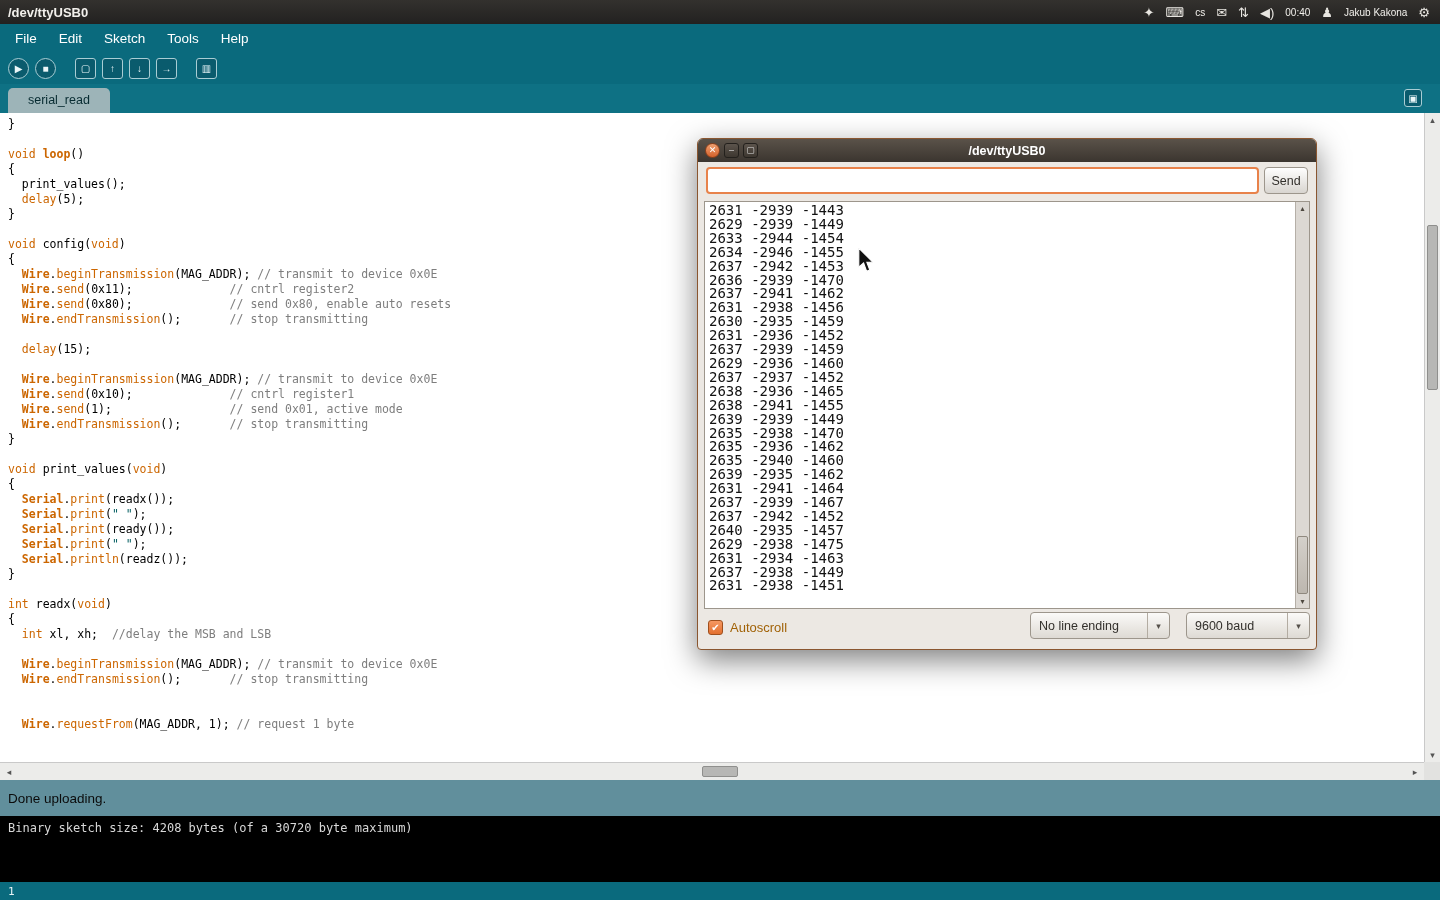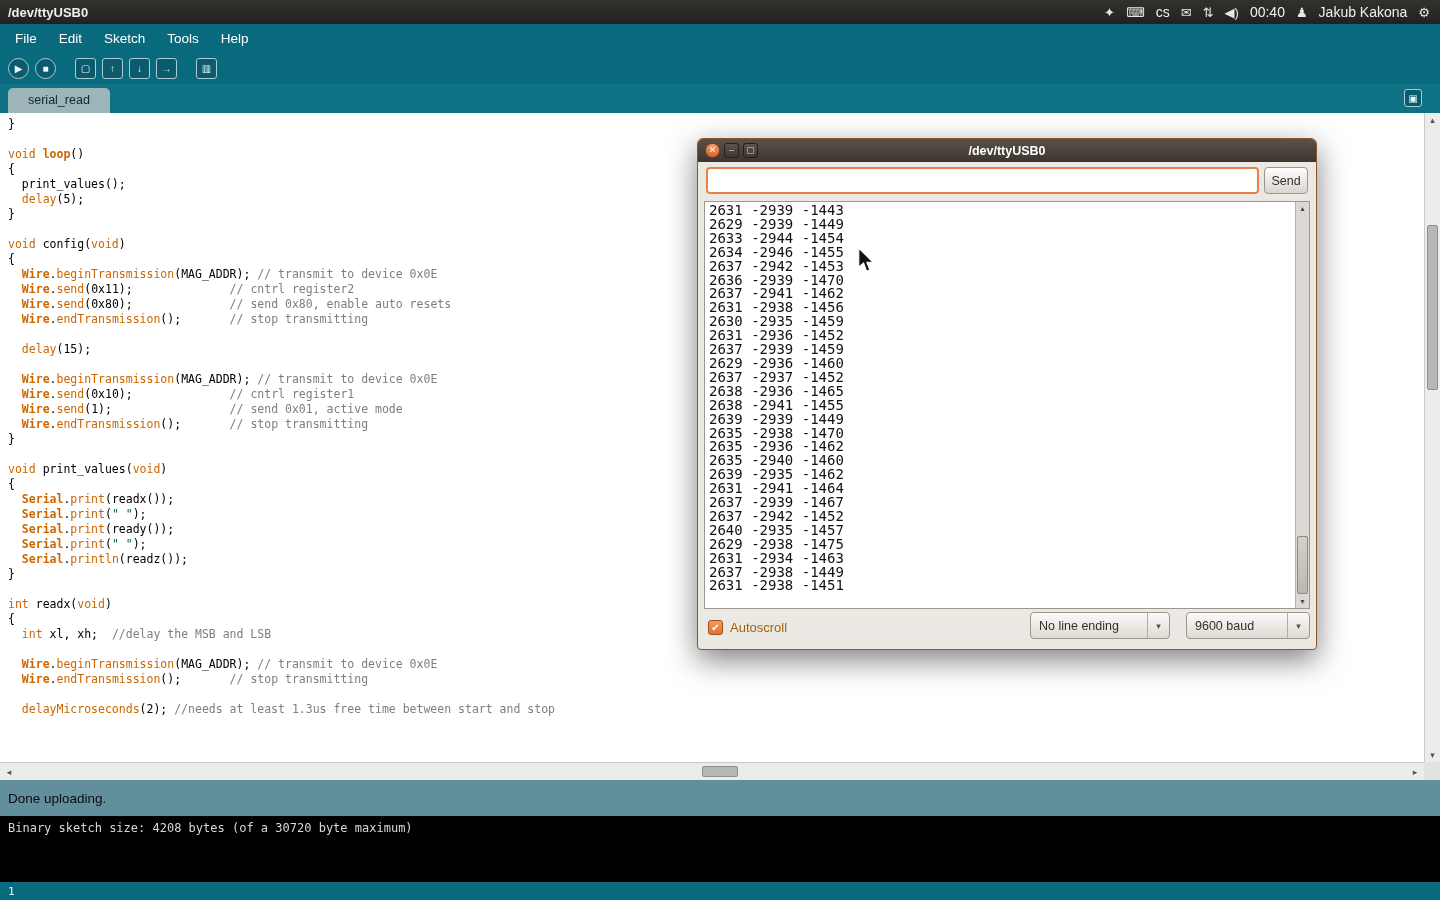--- a/index.html
+++ b/index.html
@@ -10,21 +10,21 @@
   }
   
   .topbar {
     position:absolute; left:0; top:0; width:1440px; height:24px;
     background:linear-gradient(#33312e,#222120);
     color:#f2f0ec; display:flex; align-items:center; font-size:13px;
   }
   .topbar .win-title { font-weight:bold; padding-left:8px; }
   .topbar .tray { margin-left:auto; display:flex; align-items:center; gap:11px; padding-right:10px; }
   .tray-icon { font-size:13px; color:#e8e6e1; }
-  .tray-text { font-size:14px; color:#f2f0ec; }
+  .tray-text { font-size:10px; color:#f2f0ec; }
   
   .menubar {
     position:absolute; left:0; top:24px; width:1440px; height:28px;
     background:#0a6a7d; display:flex; align-items:center; padding-left:4px;
   }
   .menu-item { color:#ffffff; font-size:13.5px; padding:4px 11px; cursor:default; }
   
   .toolbar {
     position:absolute; left:0; top:52px; width:1440px; height:32px;
     background:#0a6a7d; display:flex; align-items:center; padding-left:8px; gap:6px;
@@ -257,22 +257,22 @@
     <div class="code-line"><span class="tk-p">  </span><span class="tk-b">Serial</span><span class="tk-p">.</span><span class="tk-k">println</span><span class="tk-p">(readz());</span></div>
     <div class="code-line"><span class="tk-p">}</span></div>
     <div class="code-line">&nbsp;</div>
     <div class="code-line"><span class="tk-k">int</span><span class="tk-p"> readx(</span><span class="tk-k">void</span><span class="tk-p">)</span></div>
     <div class="code-line"><span class="tk-p">{</span></div>
     <div class="code-line"><span class="tk-p">  </span><span class="tk-k">int</span><span class="tk-p"> xl, xh;  </span><span class="tk-c">//delay the MSB and LSB</span></div>
     <div class="code-line">&nbsp;</div>
     <div class="code-line"><span class="tk-p">  </span><span class="tk-b">Wire</span><span class="tk-p">.</span><span class="tk-k">beginTransmission</span><span class="tk-p">(MAG_ADDR); </span><span class="tk-c">// transmit to device 0x0E</span></div>
     <div class="code-line"><span class="tk-p">  </span><span class="tk-b">Wire</span><span class="tk-p">.</span><span class="tk-k">endTransmission</span><span class="tk-p">();       </span><span class="tk-c">// stop transmitting</span></div>
     <div class="code-line">&nbsp;</div>
-    <div class="code-line"><span class="tk-p">  </span><span class="tk-k">delayMicroseconds</span><span class="tk-p">(2); </span><span class="tk-c">//needs at least 1.3us free time between start and stop</span></div>
-    <div class="code-line">&nbsp;</div>
+    <div class="code-line">&nbsp;</div>
+    <div class="code-line"><span class="tk-p">  </span><span class="tk-b">Wire</span><span class="tk-p">.</span><span class="tk-k">requestFrom</span><span class="tk-p">(MAG_ADDR, 1); </span><span class="tk-c">// request 1 byte</span></div>
   </div>
 
 <div class="vscroll">
   <div class="arrow">▴</div>
   <div class="thumb"></div>
   <div class="arrow" style="position:absolute;bottom:0;">▾</div>
 </div>
 
 <div class="hscroll">
   <div class="arrow left">◂</div>

